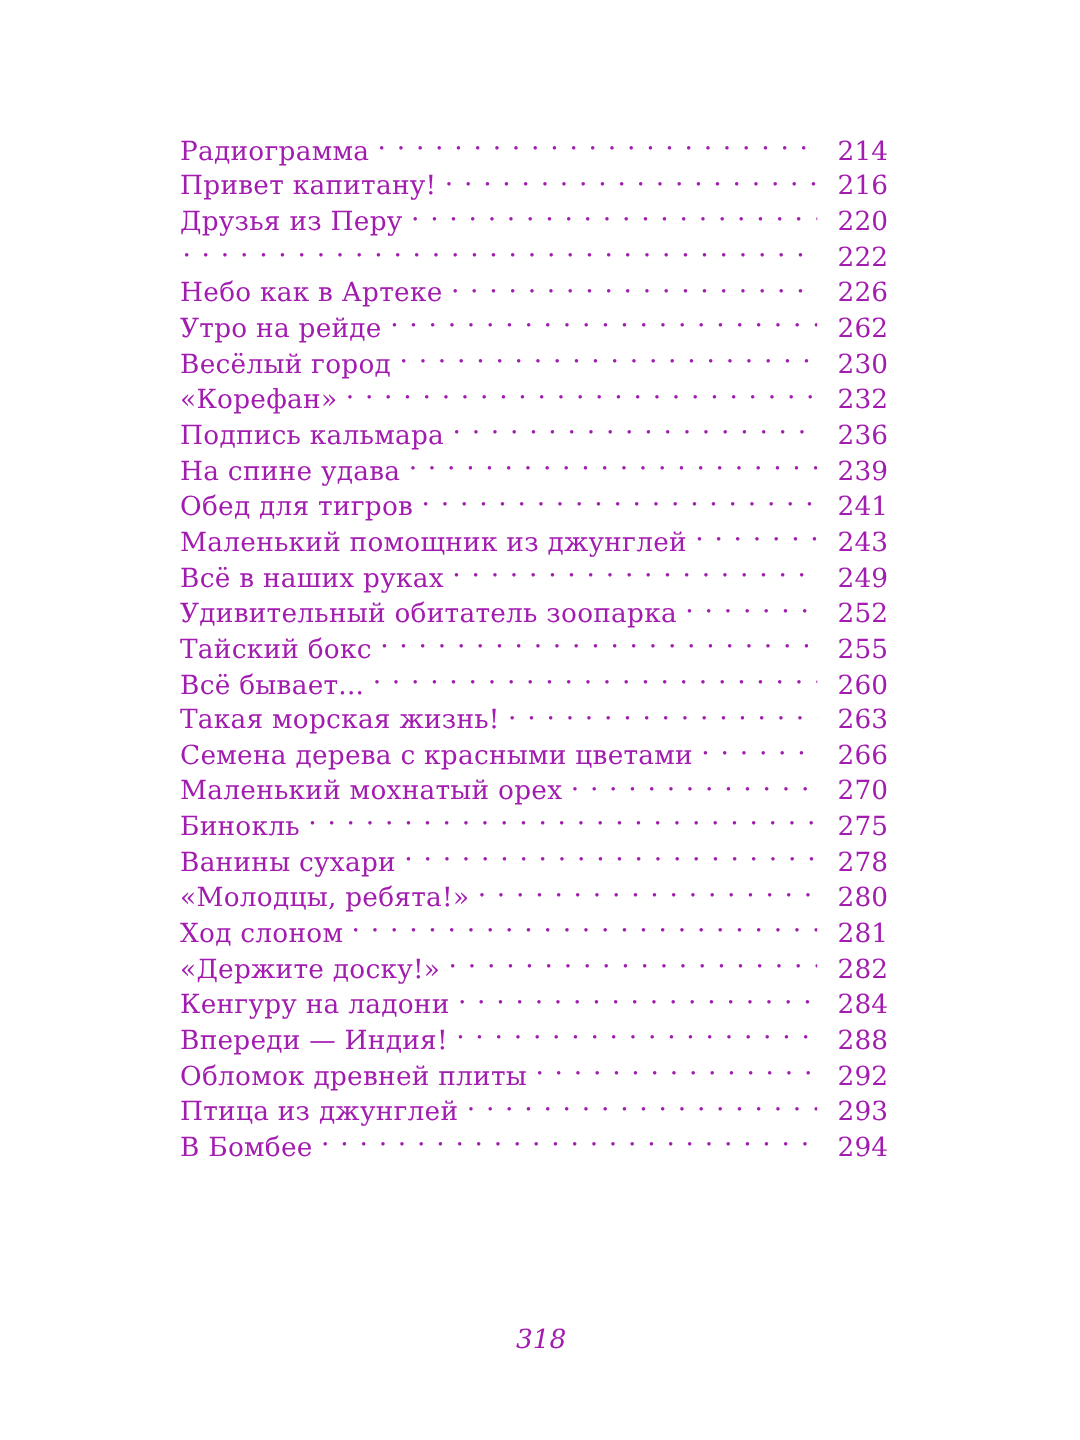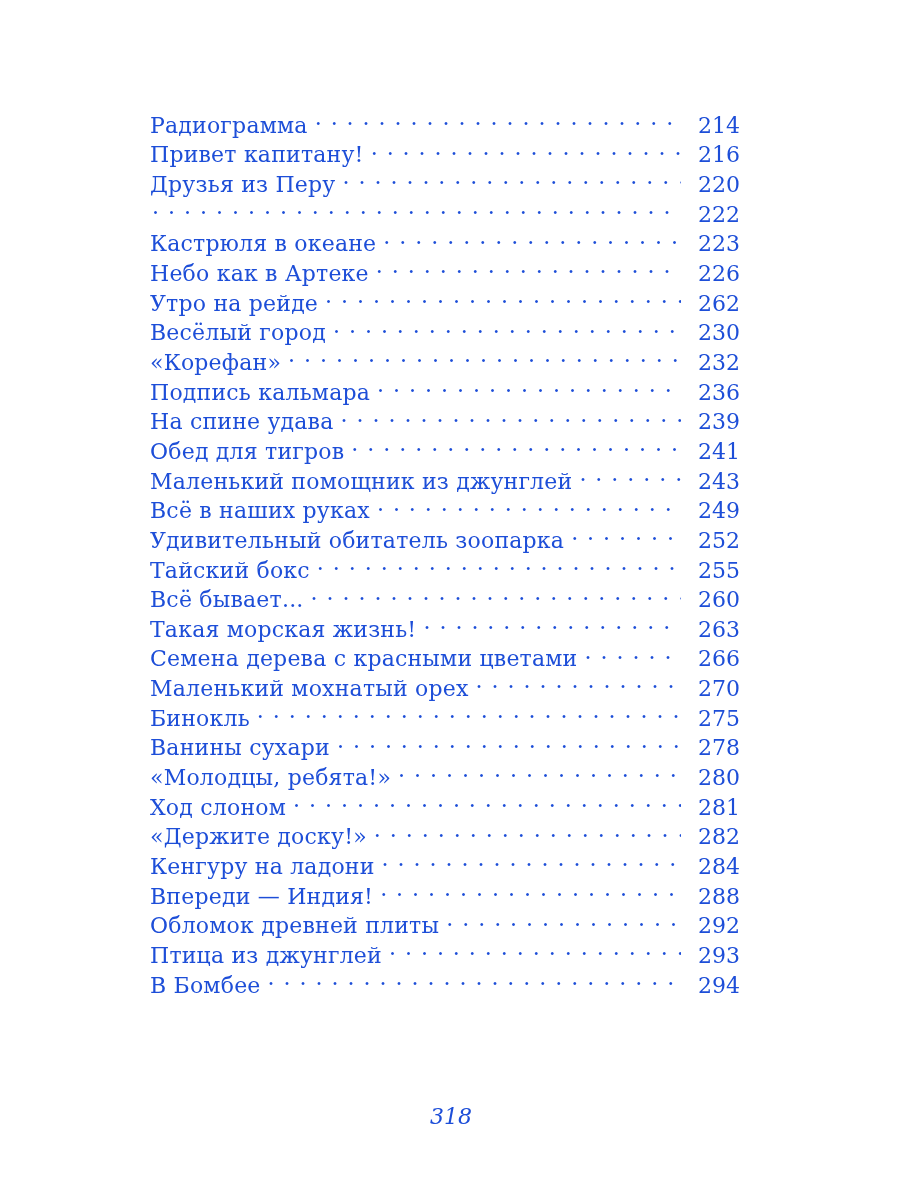--- a/index.html
+++ b/index.html
@@ -7,21 +7,21 @@
     padding: 0;
     background: #ffffff;
   }
   .page {
     position: relative;
     width: 900px;
     height: 1200px;
     background: #ffffff;
     overflow: hidden;
     font-family: "DejaVu Serif", "Liberation Serif", serif;
-    color: #1d4ed8;
+    color: #a21caf;
   }
   .toc {
     position: absolute;
     left: 150px;
     top: 103px;
     width: 597px;
   }
   .toc-row {
     display: flex;
     align-items: baseline;
@@ -88,25 +88,20 @@
       <span class="toc-title">Друзья из Перу</span>
       <span class="dot-leader"></span>
       <span class="toc-page">220</span>
     </div>
 
     <div class="toc-row">
       <span class="dot-leader"></span>
       <span class="toc-page">222</span>
     </div>
 
-    <div class="toc-row">
-      <span class="toc-title">Кастрюля в океане</span>
-      <span class="dot-leader"></span>
-      <span class="toc-page">223</span>
-    </div>
 
     <div class="toc-row">
       <span class="toc-title">Небо как в Артеке</span>
       <span class="dot-leader"></span>
       <span class="toc-page">226</span>
     </div>
 
     <div class="toc-row">
       <span class="toc-title">Утро на рейде</span>
       <span class="dot-leader"></span>

